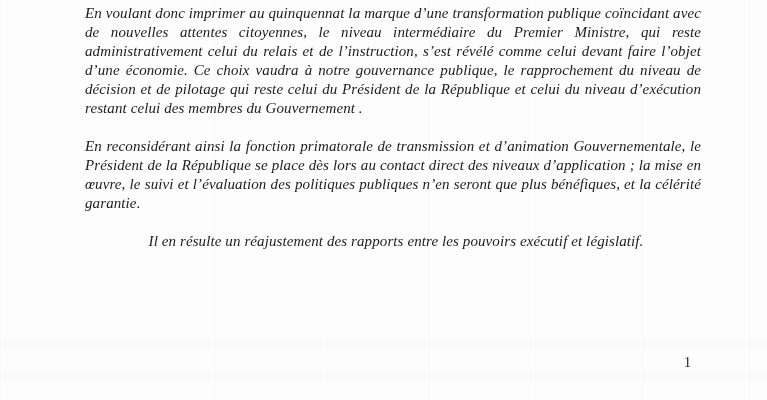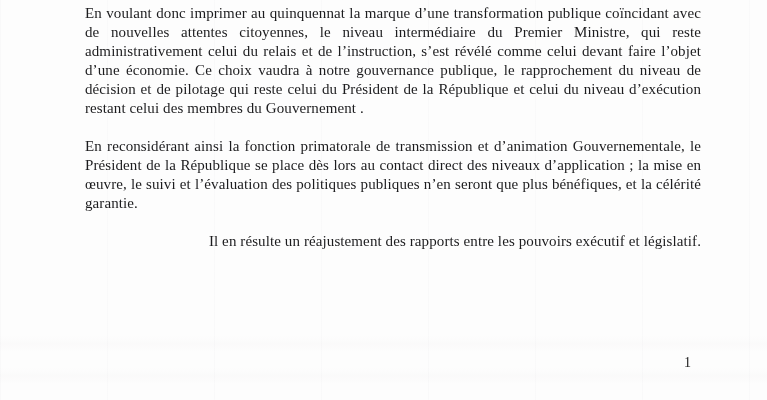--- a/index.html
+++ b/index.html
@@ -22,31 +22,32 @@
         rgba(200,190,195,0.05) 86%, rgba(0,0,0,0) 88%,
         rgba(0,0,0,0) 92%, rgba(200,190,195,0.05) 94%, rgba(0,0,0,0) 96%);
     font-family: "Liberation Serif", "DejaVu Serif", serif;
     color: #1c1c1e;
   }
   .doc-text {
     position: absolute;
     left: 85px;
     top: 4px;
     width: 616px;
+    font-style: italic;
   }
   .doc-text p {
     margin: 0 0 19px 0;
     font-size: 15px;
     line-height: 19px;
     text-align: justify;
     letter-spacing: 0.1px;
   }
   .doc-text p.indented {
     text-indent: 6px;
-    text-align: right;
+    text-align: center;
   }
   .page-number {
     position: absolute;
     left: 684px;
     top: 353px;
     font-size: 14px;
     line-height: 19px;
     color: #222;
   }
 </style>

